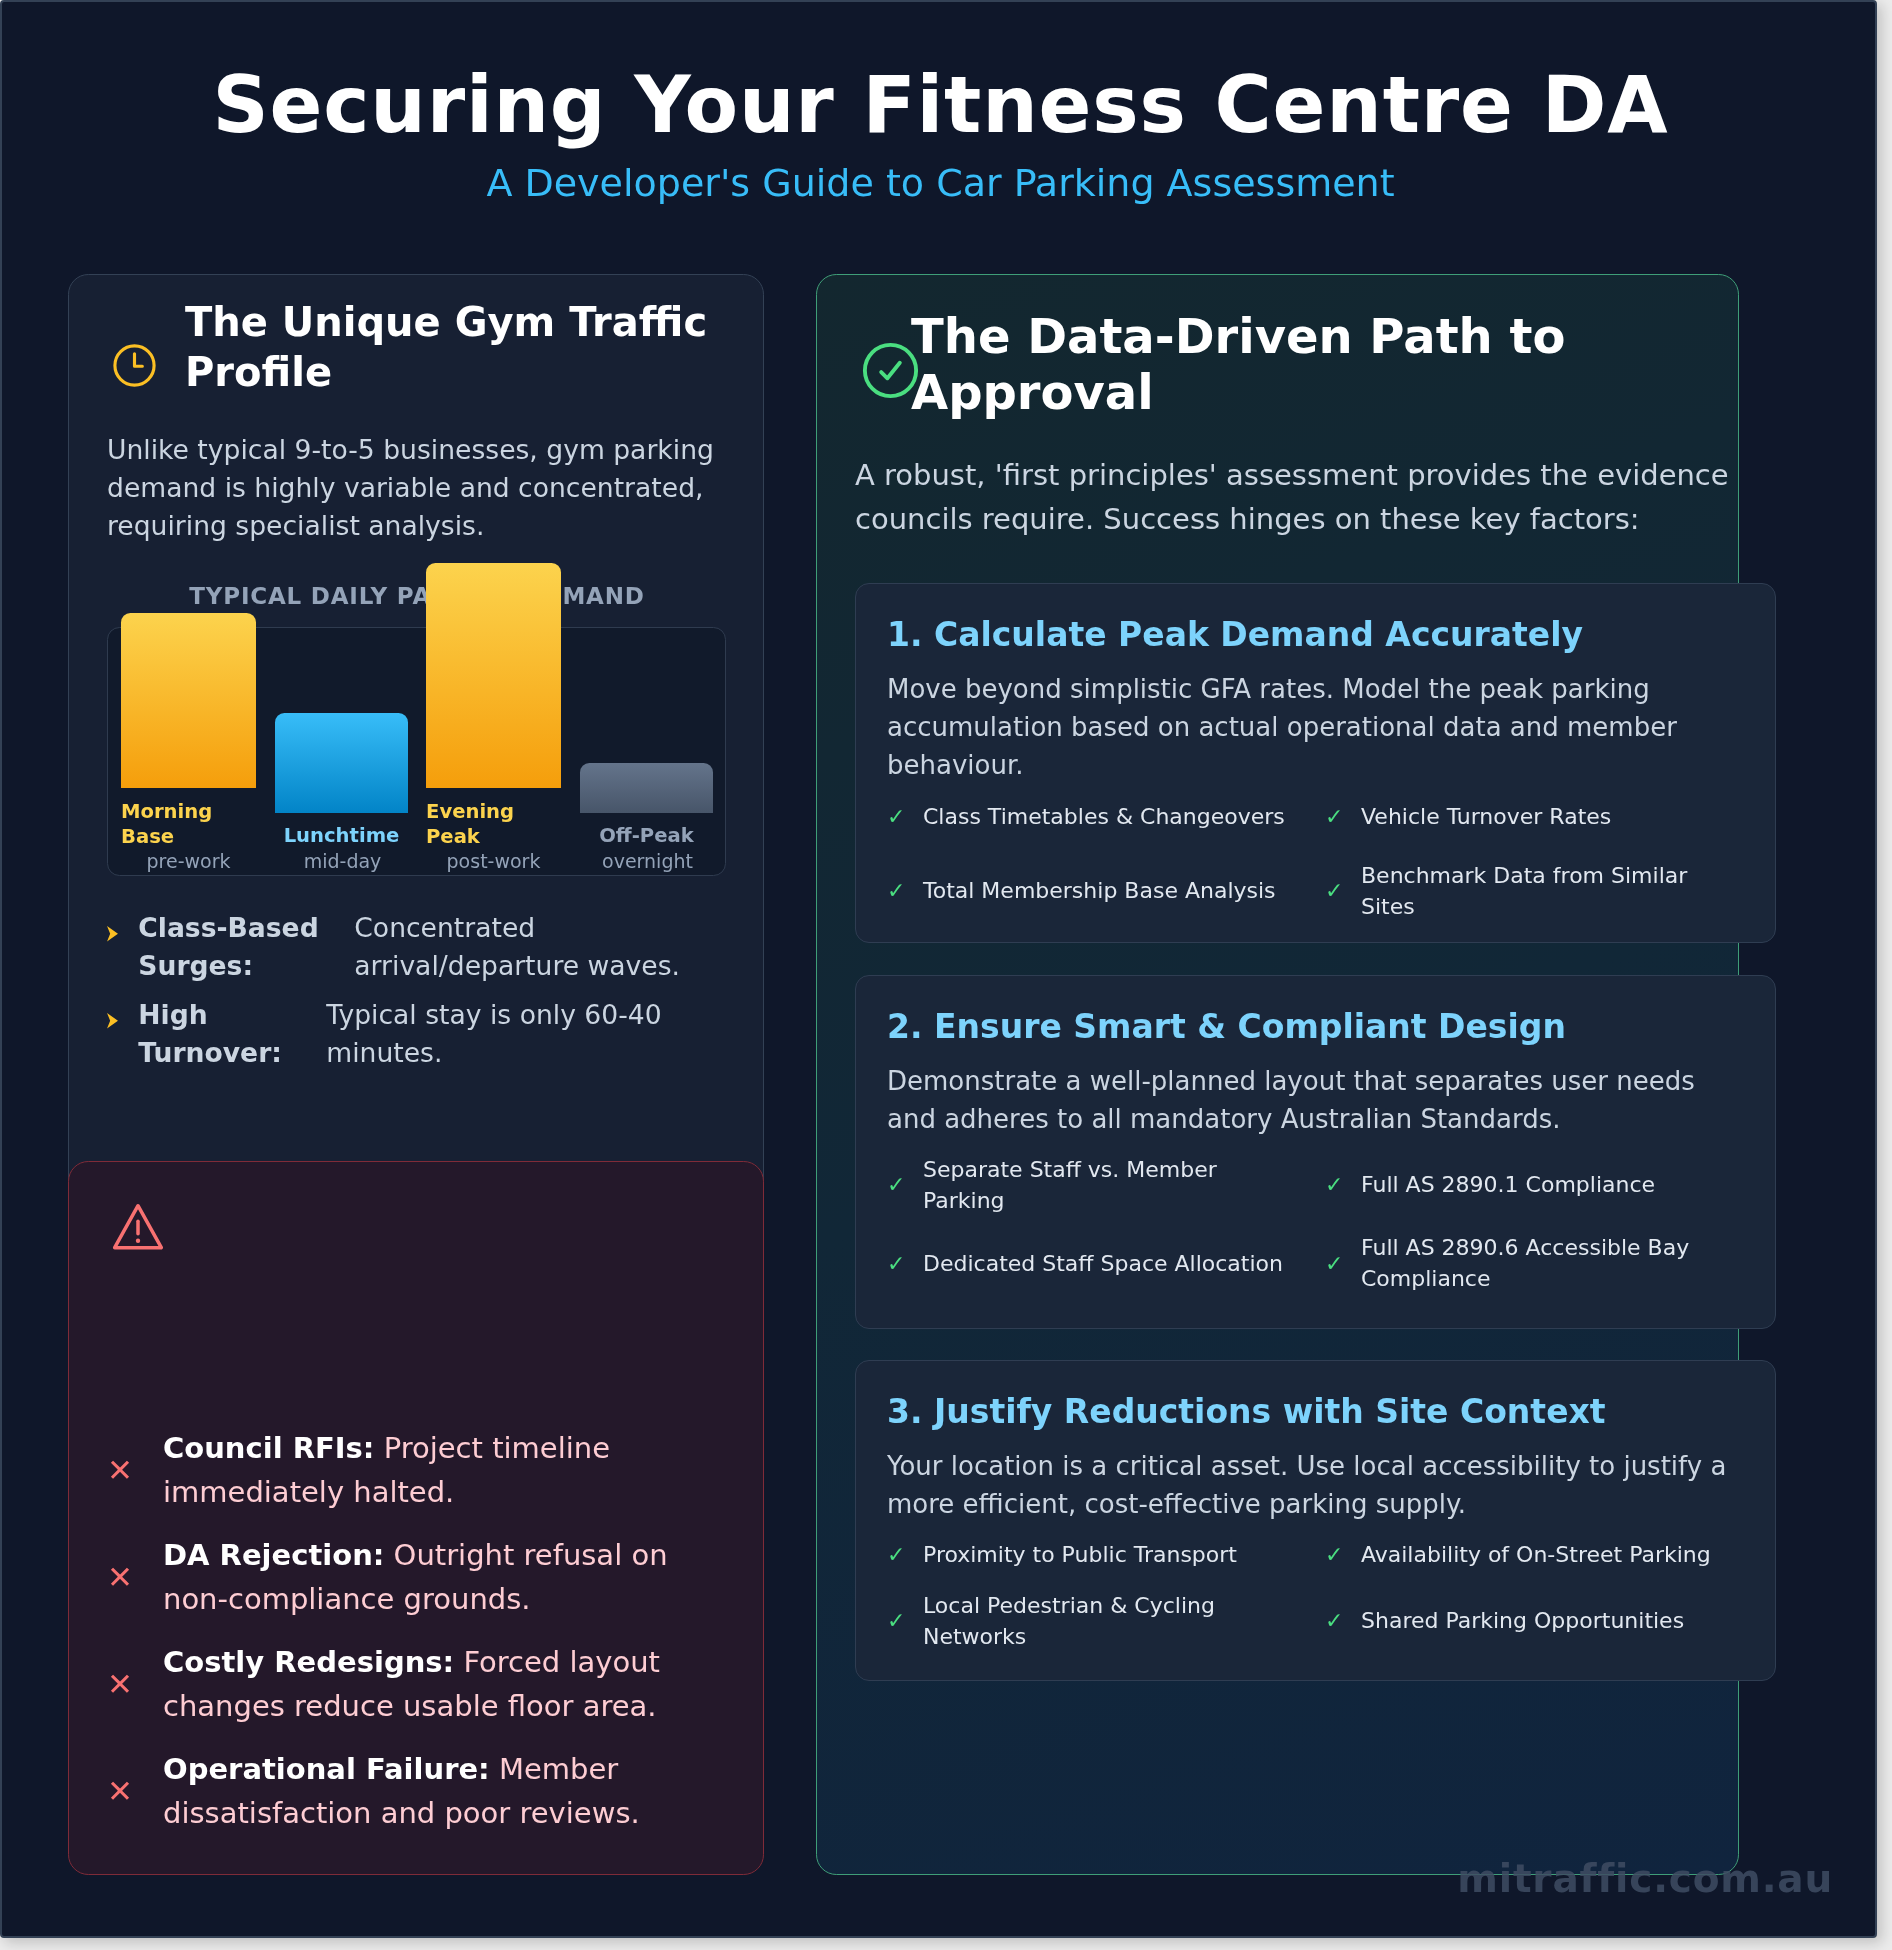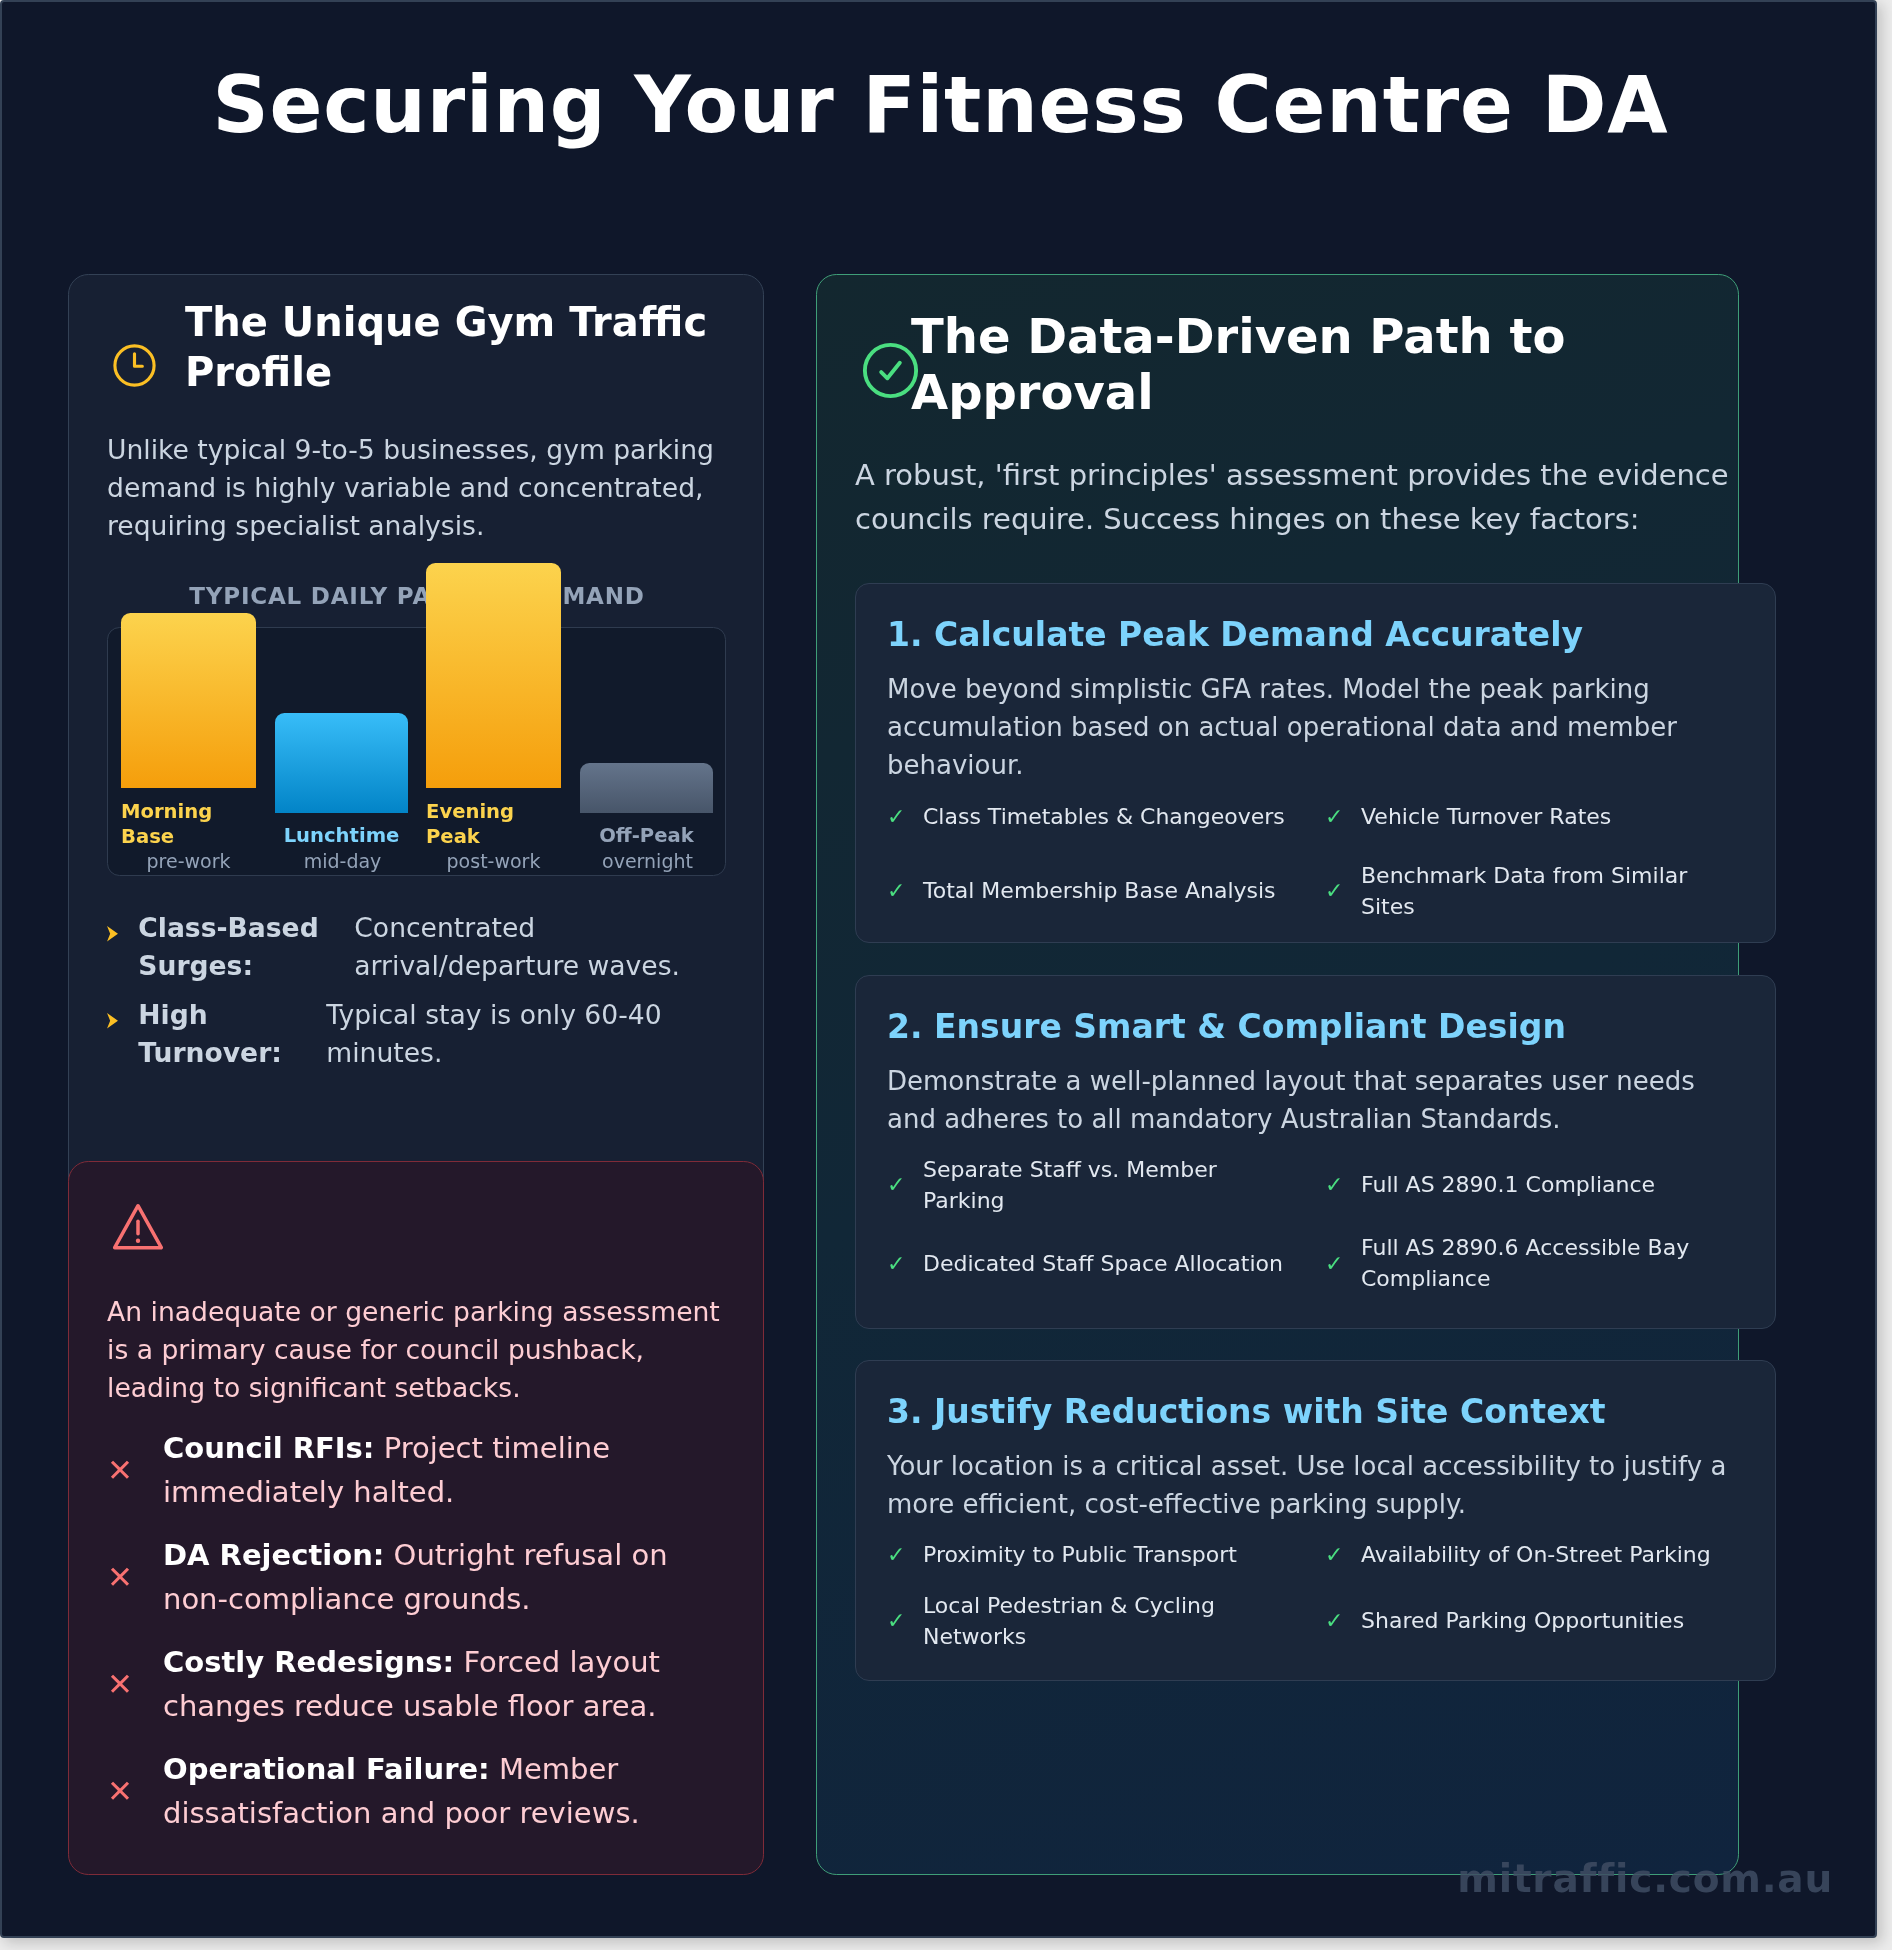--- a/index.html
+++ b/index.html
@@ -66,20 +66,21 @@
   .check-item { display:flex; align-items:center; font-size:22px; line-height:31px; color:#e2e8f0; min-height:55px; }
   .check-mark { flex:none; width:22px; margin-right:14px; color:#4ade80; font-size:22px; }
 
   .watermark { position:absolute; right:42px; top:1854px; font-weight:bold; font-size:39px; color:#3f4d63; opacity:0.85; letter-spacing:0.8px; }
 </style>
 </head>
 <body>
 
 <div class="frame">
   <div class="title">Securing Your Fitness Centre DA</div>
+  <div class="subtitle">A Developer's Guide to Car Parking Assessment</div>
 
   <div class="card card-traffic">
     <svg class="icon" style="left:42px;top:67px" width="47" height="47" viewBox="0 0 60 60">
       <circle cx="30" cy="30" r="25" fill="none" stroke="#fbbf24" stroke-width="4"></circle>
       <path d="M30 15 V31 H40" fill="none" stroke="#fbbf24" stroke-width="4" stroke-linecap="round" stroke-linejoin="round"></path>
     </svg>
     <div class="h2 traffic-title">The Unique Gym Traffic Profile</div>
     <div class="p traffic-desc">Unlike typical 9-to-5 businesses, gym parking demand is highly variable and concentrated, requiring specialist analysis.</div>
 
     <div class="chart-title">TYPICAL DAILY PARKING DEMAND</div>
@@ -117,21 +118,20 @@
       </div>
     </div>
   </div>
 
   <div class="card card-fail">
     <svg class="icon" style="left:41px;top:39px" width="56" height="53" viewBox="0 0 72 68">
       <path d="M36 6 L66 60 H6 Z" fill="none" stroke="#f87171" stroke-width="4.5" stroke-linejoin="round"></path>
       <line x1="36" y1="26" x2="36" y2="42" stroke="#f87171" stroke-width="4.5" stroke-linecap="round"></line>
       <circle cx="36" cy="51" r="2.8" fill="#f87171"></circle>
     </svg>
-    <div class="p fail-desc">An inadequate or generic parking assessment is a primary cause for council pushback, leading to significant setbacks.</div>
     <div class="fail-list">
       <div class="fail-item">
         <span class="fail-x">✕</span>
         <span><span class="fail-key">Council RFIs:</span><span class="fail-val"> Project timeline immediately halted.</span></span>
       </div>
       <div class="fail-item">
         <span class="fail-x">✕</span>
         <span><span class="fail-key">DA Rejection:</span><span class="fail-val"> Outright refusal on non-compliance grounds.</span></span>
       </div>
       <div class="fail-item">

